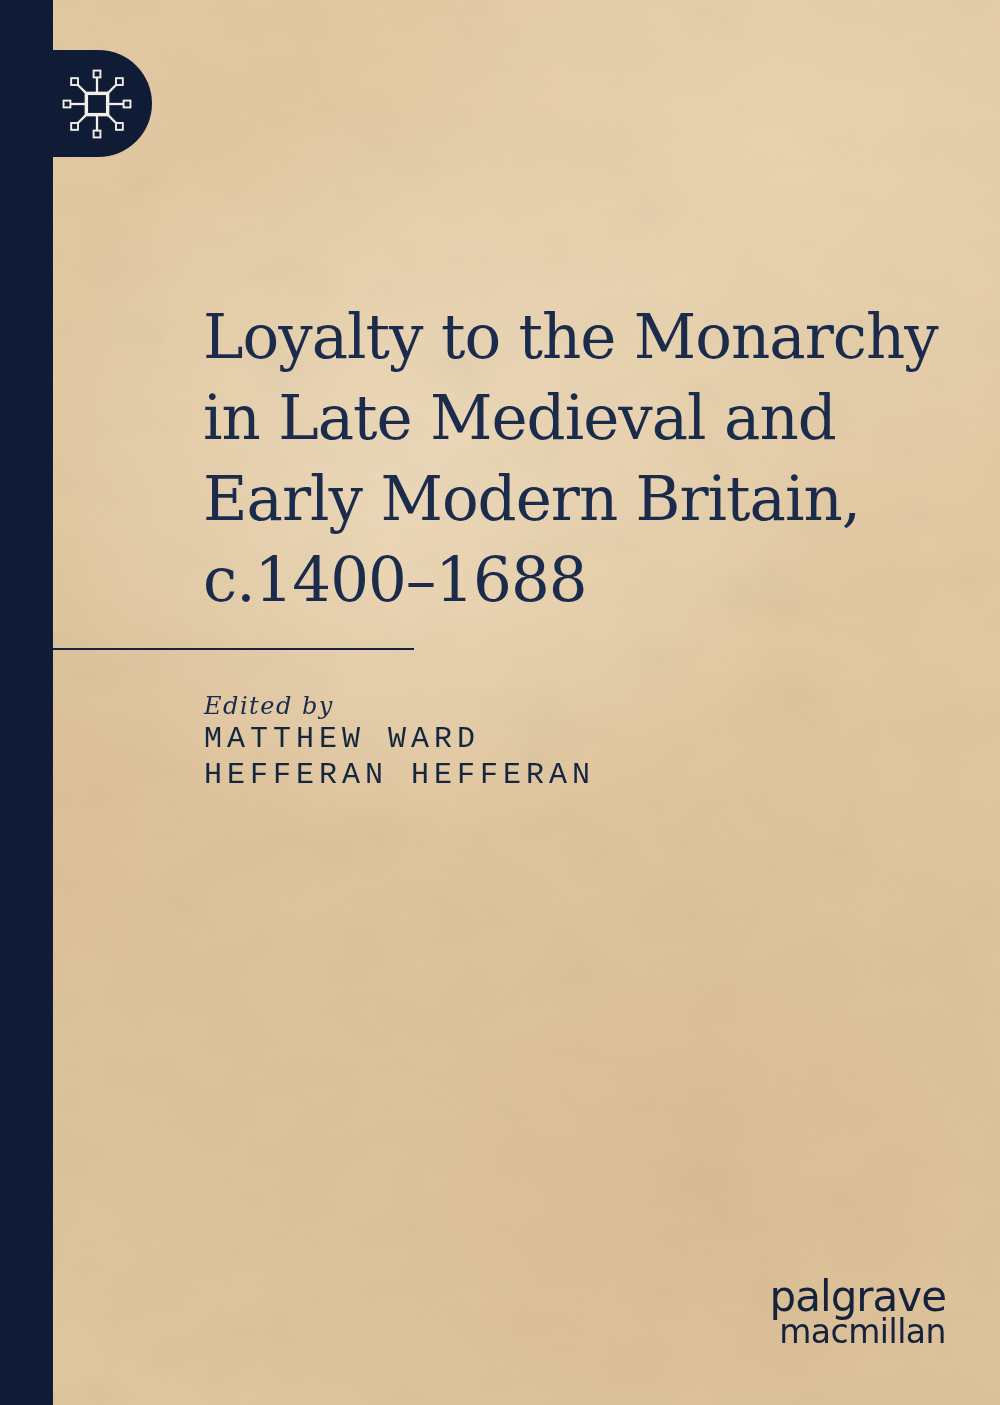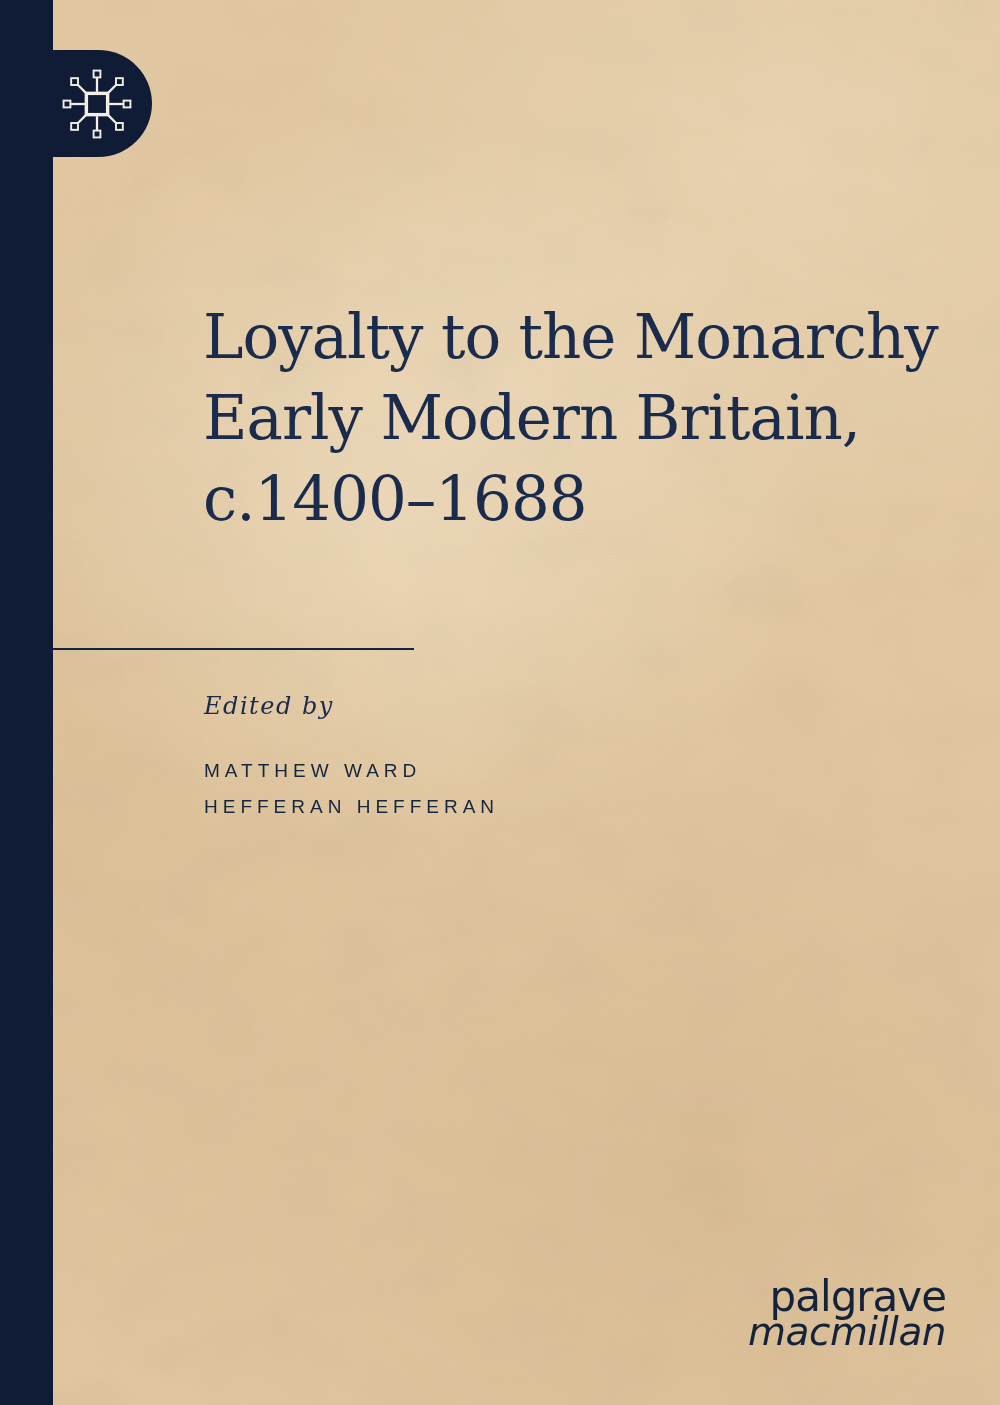--- a/index.html
+++ b/index.html
@@ -86,48 +86,47 @@
     z-index: 3;
     font-family: "DejaVu Serif", "Liberation Serif", serif;
     font-style: italic;
     font-size: 24px;
     letter-spacing: 1.5px;
     color: #1a2b4c;
   }
   .editors {
     position: absolute;
     left: 204px;
-    top: 753px;
+    top: 721px;
     z-index: 3;
-    font-family: Liberation Sans, sans-serif;
-    font-size: 19px;
+    font-family: Liberation Mono, monospace;
+    font-size: 30px;
     line-height: 36px;
     letter-spacing: 5px;
     color: #16263f;
     white-space: nowrap;
   }
   .publisher {
     position: absolute;
     right: 54px;
     bottom: 58px;
     z-index: 3;
     text-align: right;
     font-family: "DejaVu Sans", "Liberation Sans", sans-serif;
     color: #15223c;
   }
   .publisher .palgrave {
     font-size: 42px;
     line-height: 40px;
     letter-spacing: -1px;
   }
   .publisher .macmillan {
-    font-size: 39px;
+    font-size: 33px;
     line-height: 30px;
     letter-spacing: -0.5px;
-    font-style: italic;
   }
 </style>
 </head>
 <body>
 
 <div class="cover">
 
   <svg class="texture" width="1000" height="1405" xmlns="http://www.w3.org/2000/svg">
     <filter id="grain">
       <feTurbulence type="fractalNoise" baseFrequency="0.8" numOctaves="2" seed="3"></feTurbulence>
@@ -165,20 +164,21 @@
 
       <rect x="16" y="16" width="9" height="9" stroke-width="2.5"></rect>
       <rect x="75" y="16" width="9" height="9" stroke-width="2.5"></rect>
       <rect x="16" y="75" width="9" height="9" stroke-width="2.5"></rect>
       <rect x="75" y="75" width="9" height="9" stroke-width="2.5"></rect>
     </svg>
   </div>
 
   <h1 class="title">
     <span>Loyalty to the Monarchy</span>
+    <span>in Late Medieval and</span>
     <span>Early Modern Britain,</span>
     <span>c.1400–1688</span>
   </h1>
 
   <div class="divider"></div>
 
   <div class="edited-by">Edited by</div>
 
   <div class="editors">
     <div>MATTHEW WARD</div>

